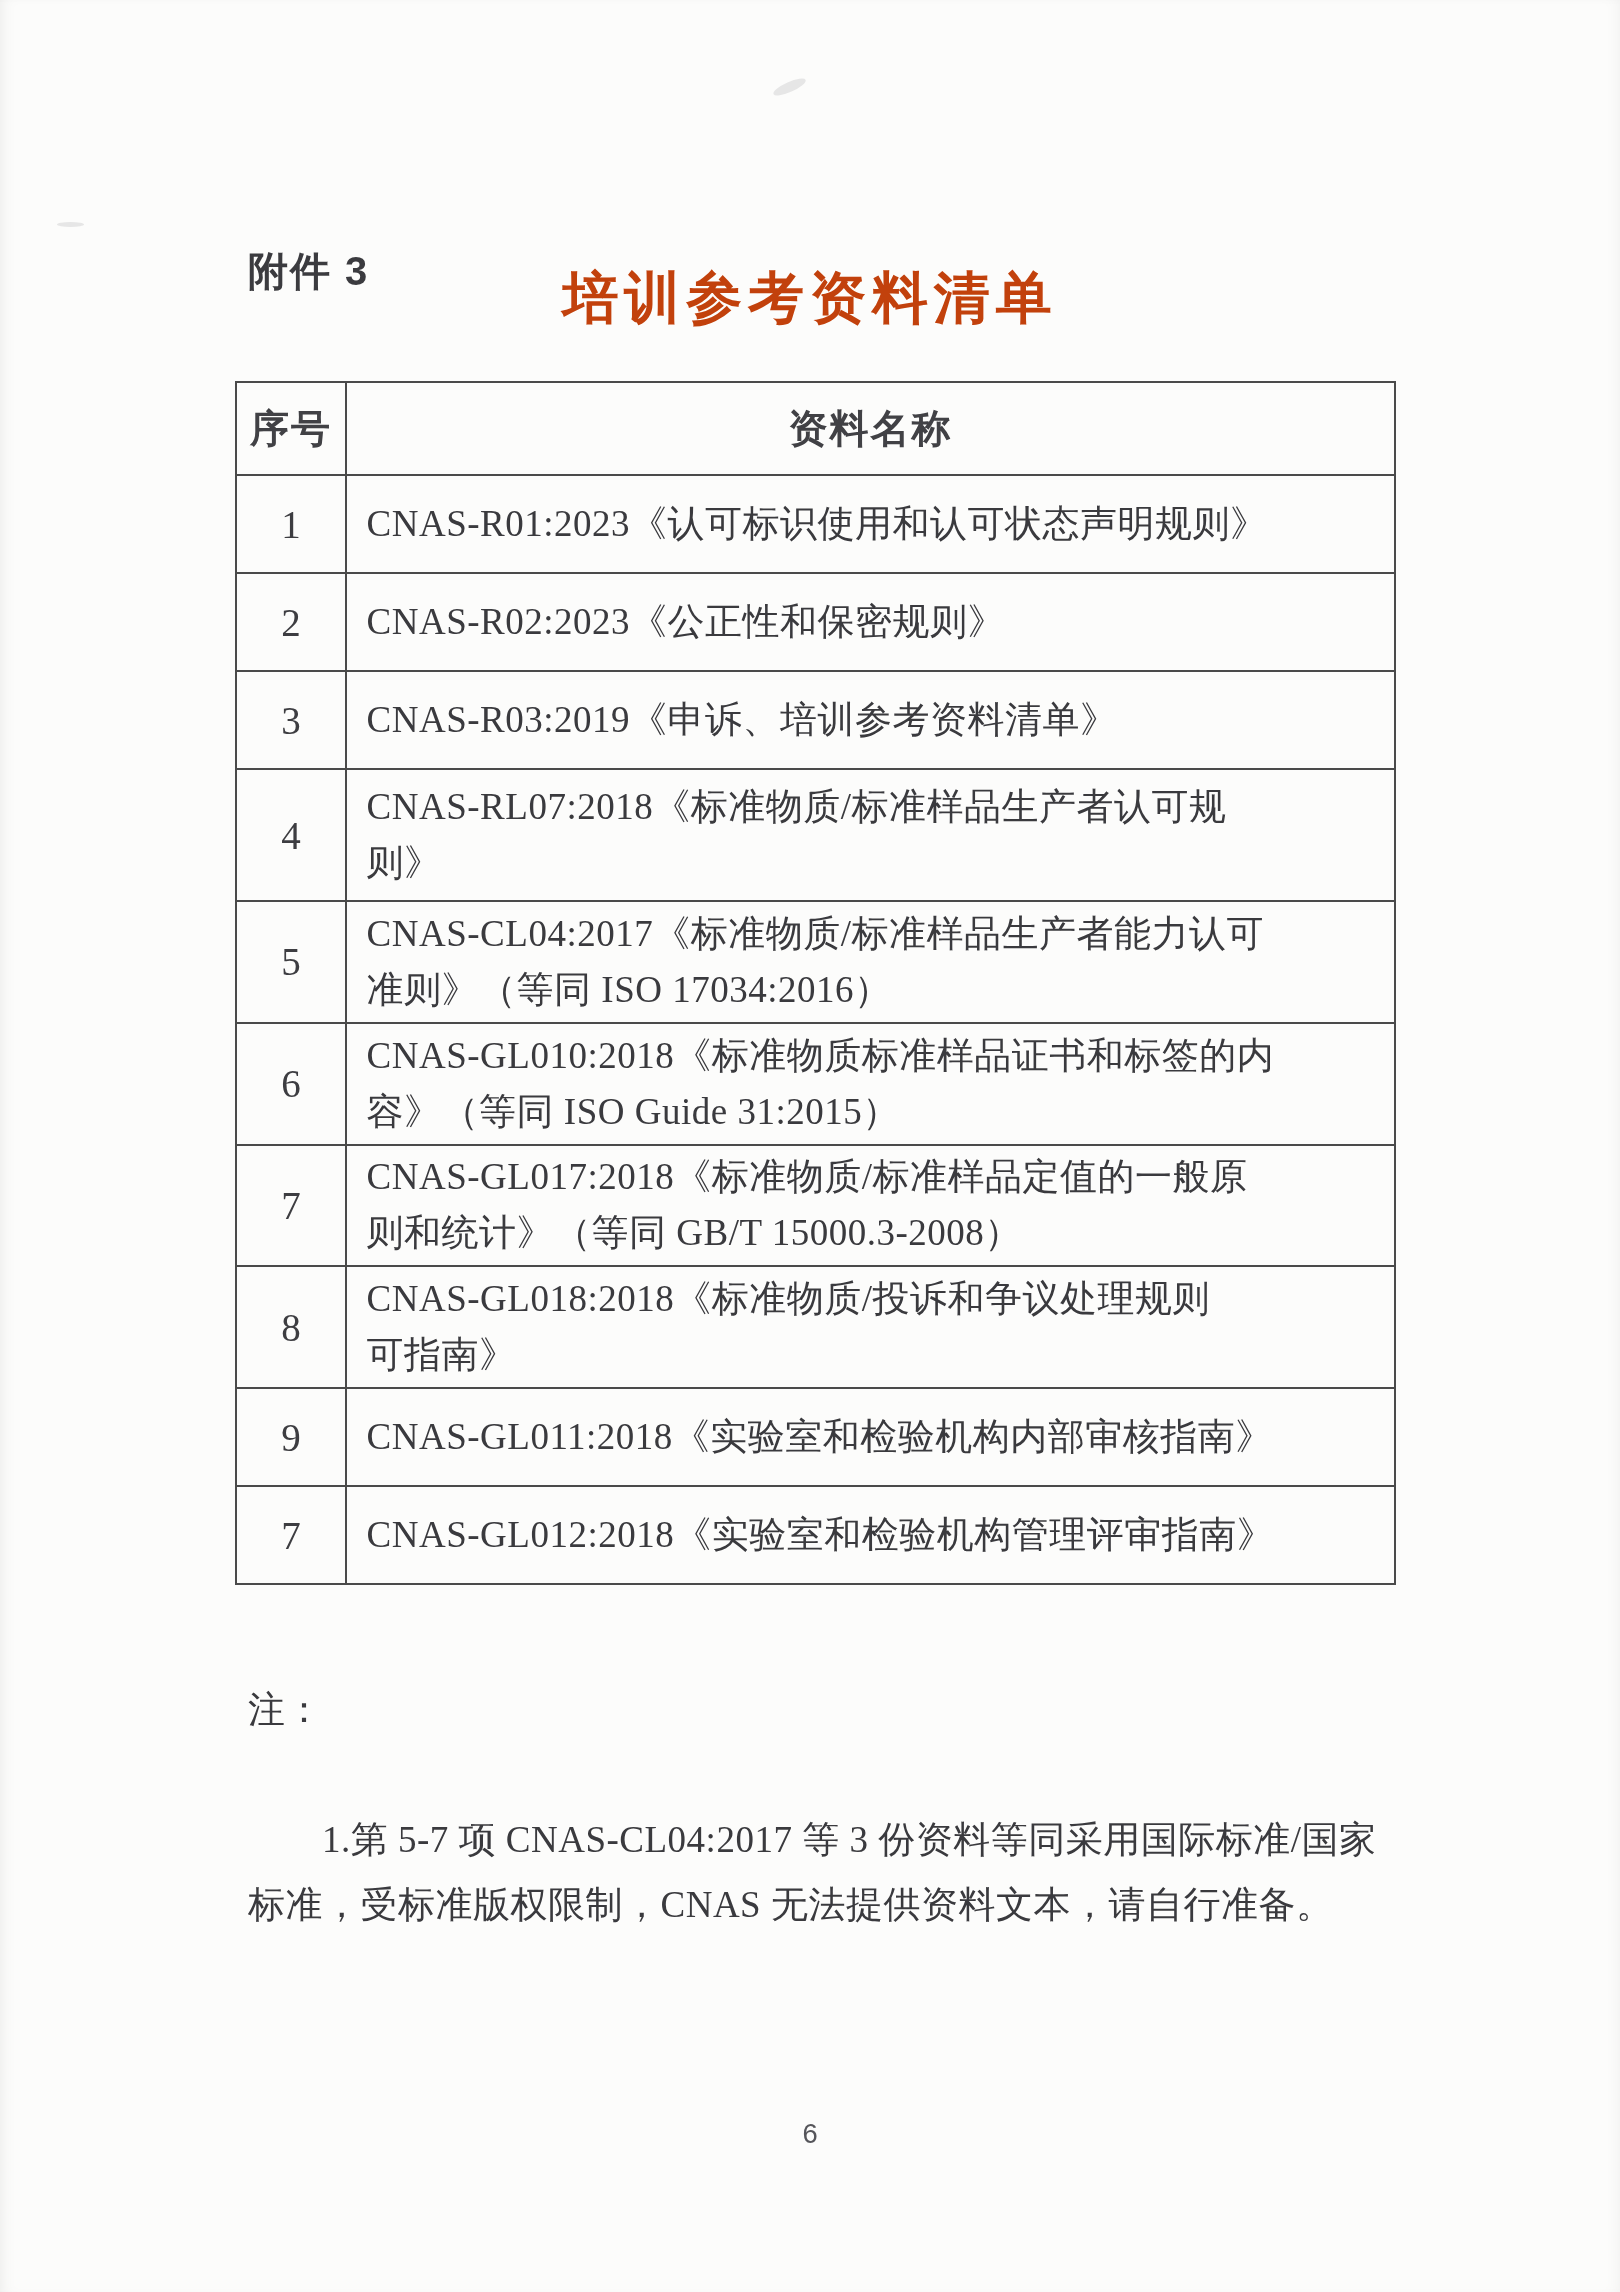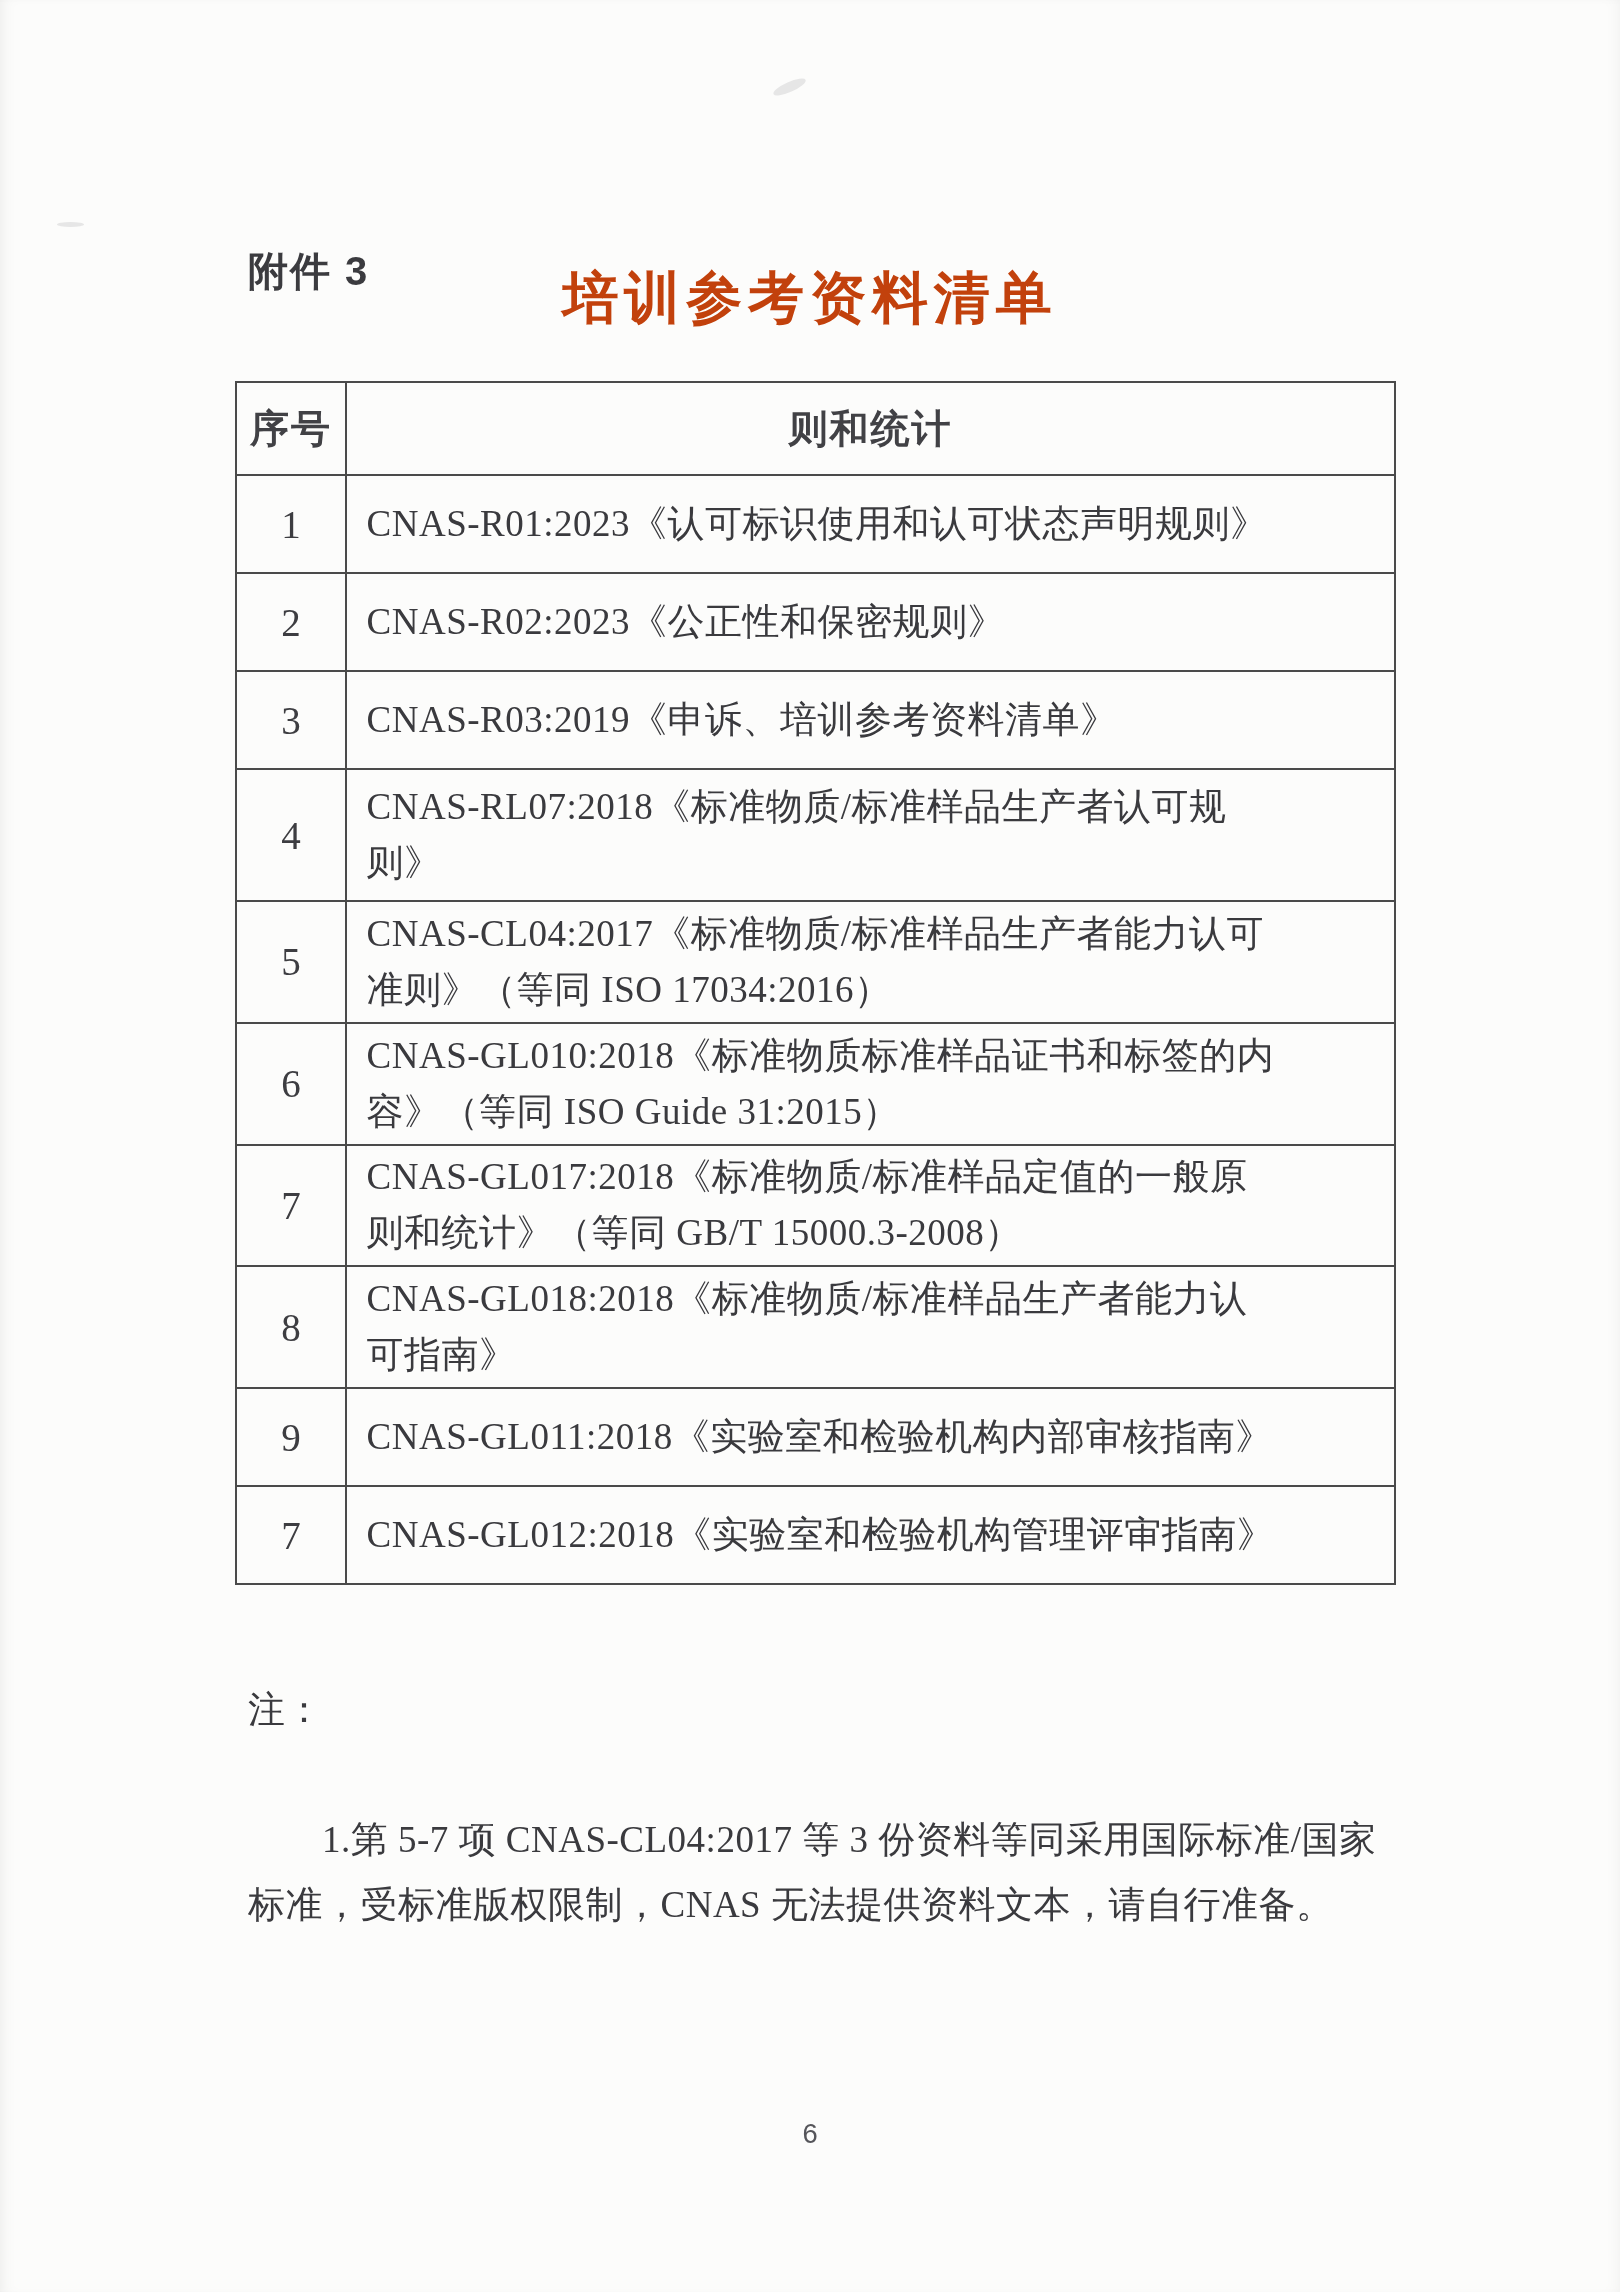--- a/index.html
+++ b/index.html
@@ -77,21 +77,21 @@
 <div class="doc-title">培训参考资料清单</div>
 
 <table class="ref-table">
   <colgroup>
       <col class="c-idx">
       <col class="c-name">
     </colgroup>
   <thead>
     <tr>
       <th>序号</th>
-      <th>则和统计</th>
+      <th>资料名称</th>
     </tr>
   </thead>
   <tbody>
     <tr>
       <td class="idx">1</td>
       <td class="name">CNAS-R01:2023《认可标识使用和认可状态声明规则》</td>
     </tr>
     <tr>
       <td class="idx">2</td>
       <td class="name">CNAS-R02:2023《公正性和保密规则》</td>
@@ -115,21 +115,21 @@
       <td class="name">CNAS-GL010:2018《标准物质标准样品证书和标签的内
 容》（等同 ISO Guide 31:2015）</td>
     </tr>
     <tr>
       <td class="idx">7</td>
       <td class="name">CNAS-GL017:2018《标准物质/标准样品定值的一般原
 则和统计》（等同 GB/T 15000.3-2008）</td>
     </tr>
     <tr>
       <td class="idx">8</td>
-      <td class="name">CNAS-GL018:2018《标准物质/标准样品生产者能力认
+      <td class="name">CNAS-GL018:2018《标准物质/投诉和争议处理规则
 可指南》</td>
     </tr>
     <tr>
       <td class="idx">9</td>
       <td class="name">CNAS-GL011:2018《实验室和检验机构内部审核指南》</td>
     </tr>
     <tr>
       <td class="idx">7</td>
       <td class="name">CNAS-GL012:2018《实验室和检验机构管理评审指南》</td>
     </tr>

